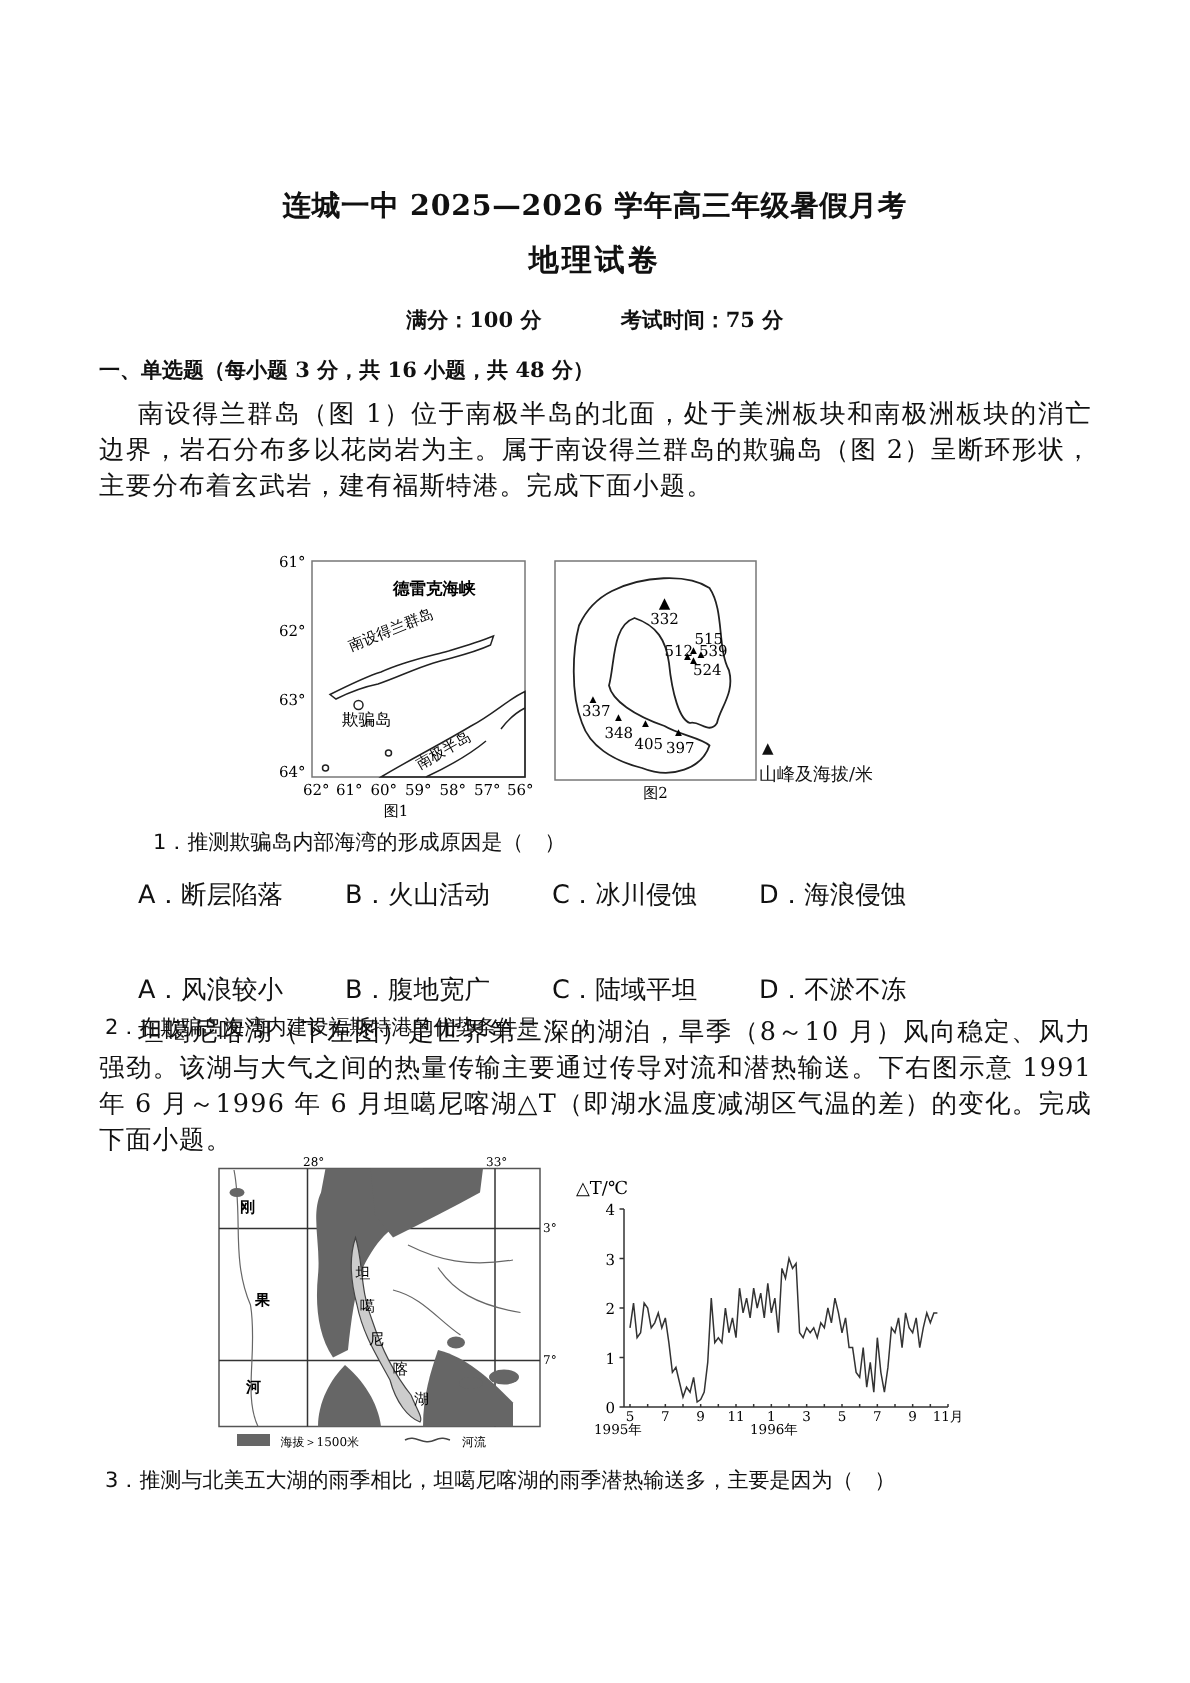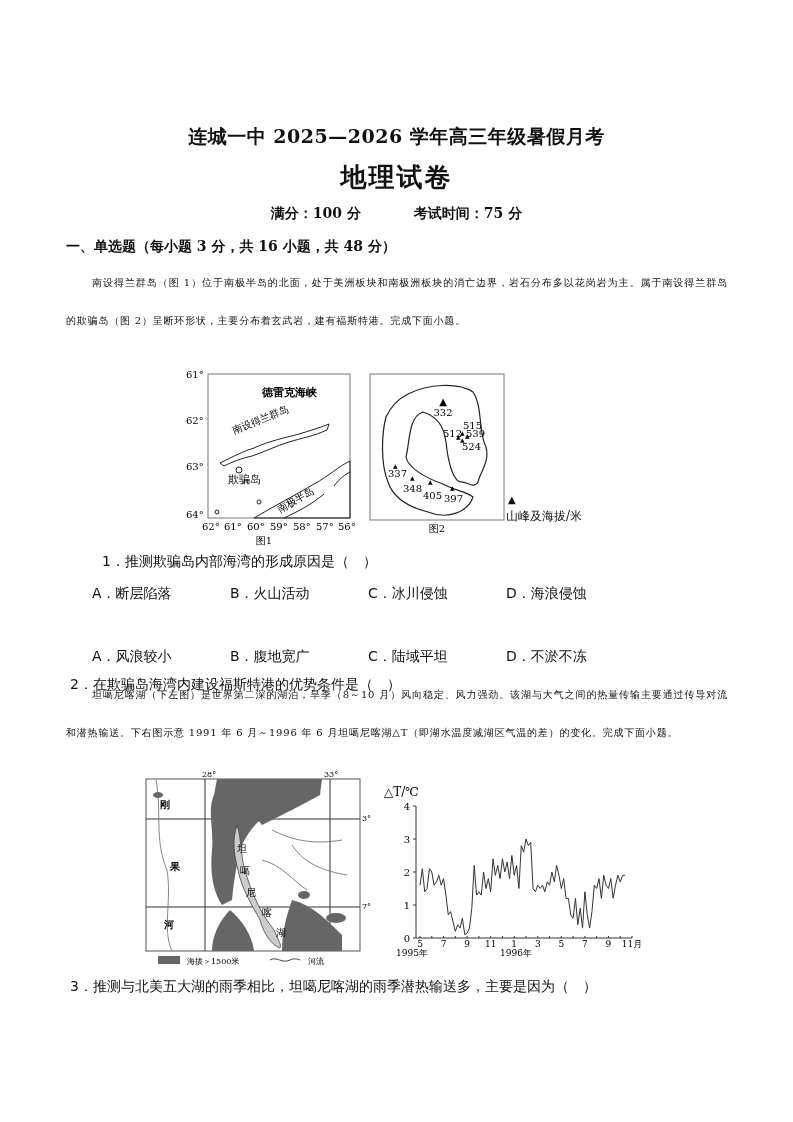--- a/index.html
+++ b/index.html
@@ -1,26 +1,26 @@
 <!DOCTYPE html>
 <html><head>
 <meta charset="utf-8">
 <style>
   html, body { margin: 0; padding: 0; background: #ffffff; }
   body { width: 793px; height: 1122px; position: relative; overflow: hidden;
          font-family: "DejaVu Serif", "Liberation Serif", serif; color: #111; }
   .abs { position: absolute; }
   .title1 { left: 0; width: 793px; top: 124px; text-align: center; font-size: 19px; font-weight: bold; letter-spacing: 0.5px; }
-  .title2 { left: 0; width: 793px; top: 160px; text-align: center; font-size: 26px; font-weight: bold; letter-spacing: 2px; }
+  .title2 { left: 0; width: 793px; top: 160px; text-align: center; font-size: 20px; font-weight: bold; letter-spacing: 2px; }
   .meta { left: 0; width: 793px; top: 205px; text-align: center; font-size: 14px; font-weight: bold; }
   .meta span { margin: 0 24px; }
   .section { left: 66px; top: 238px; font-size: 14px; font-weight: bold; }
-  .para { left: 66px; width: 662px; font-size: 10px; line-height: 38px; text-indent: 26px; text-align: justify; letter-spacing: 0.8px; }
+  .para { left: 66px; width: 662px; font-size: 17px; line-height: 24px; text-indent: 26px; text-align: justify; letter-spacing: 0.8px; }
   .q { left: 70px; font-size: 14px; font-family: "DejaVu Sans", "Liberation Sans", sans-serif; }
-  .opts { left: 92px; font-size: 14px; font-family: "DejaVu Sans", "Liberation Sans", sans-serif; width: 600px; }
+  .opts { left: 92px; font-size: 17px; font-family: "DejaVu Sans", "Liberation Sans", sans-serif; width: 600px; }
   .opts span { display: inline-block; width: 138px; }
   .fig { position: absolute; }
   svg text { font-family: "DejaVu Serif", "Liberation Serif", serif; }
 </style>
 </head>
 <body>
 
 <div class="abs title1">连城一中 2025—2026 学年高三年级暑假月考</div>
 <div class="abs title2">地理试卷</div>
 <div class="abs meta">

